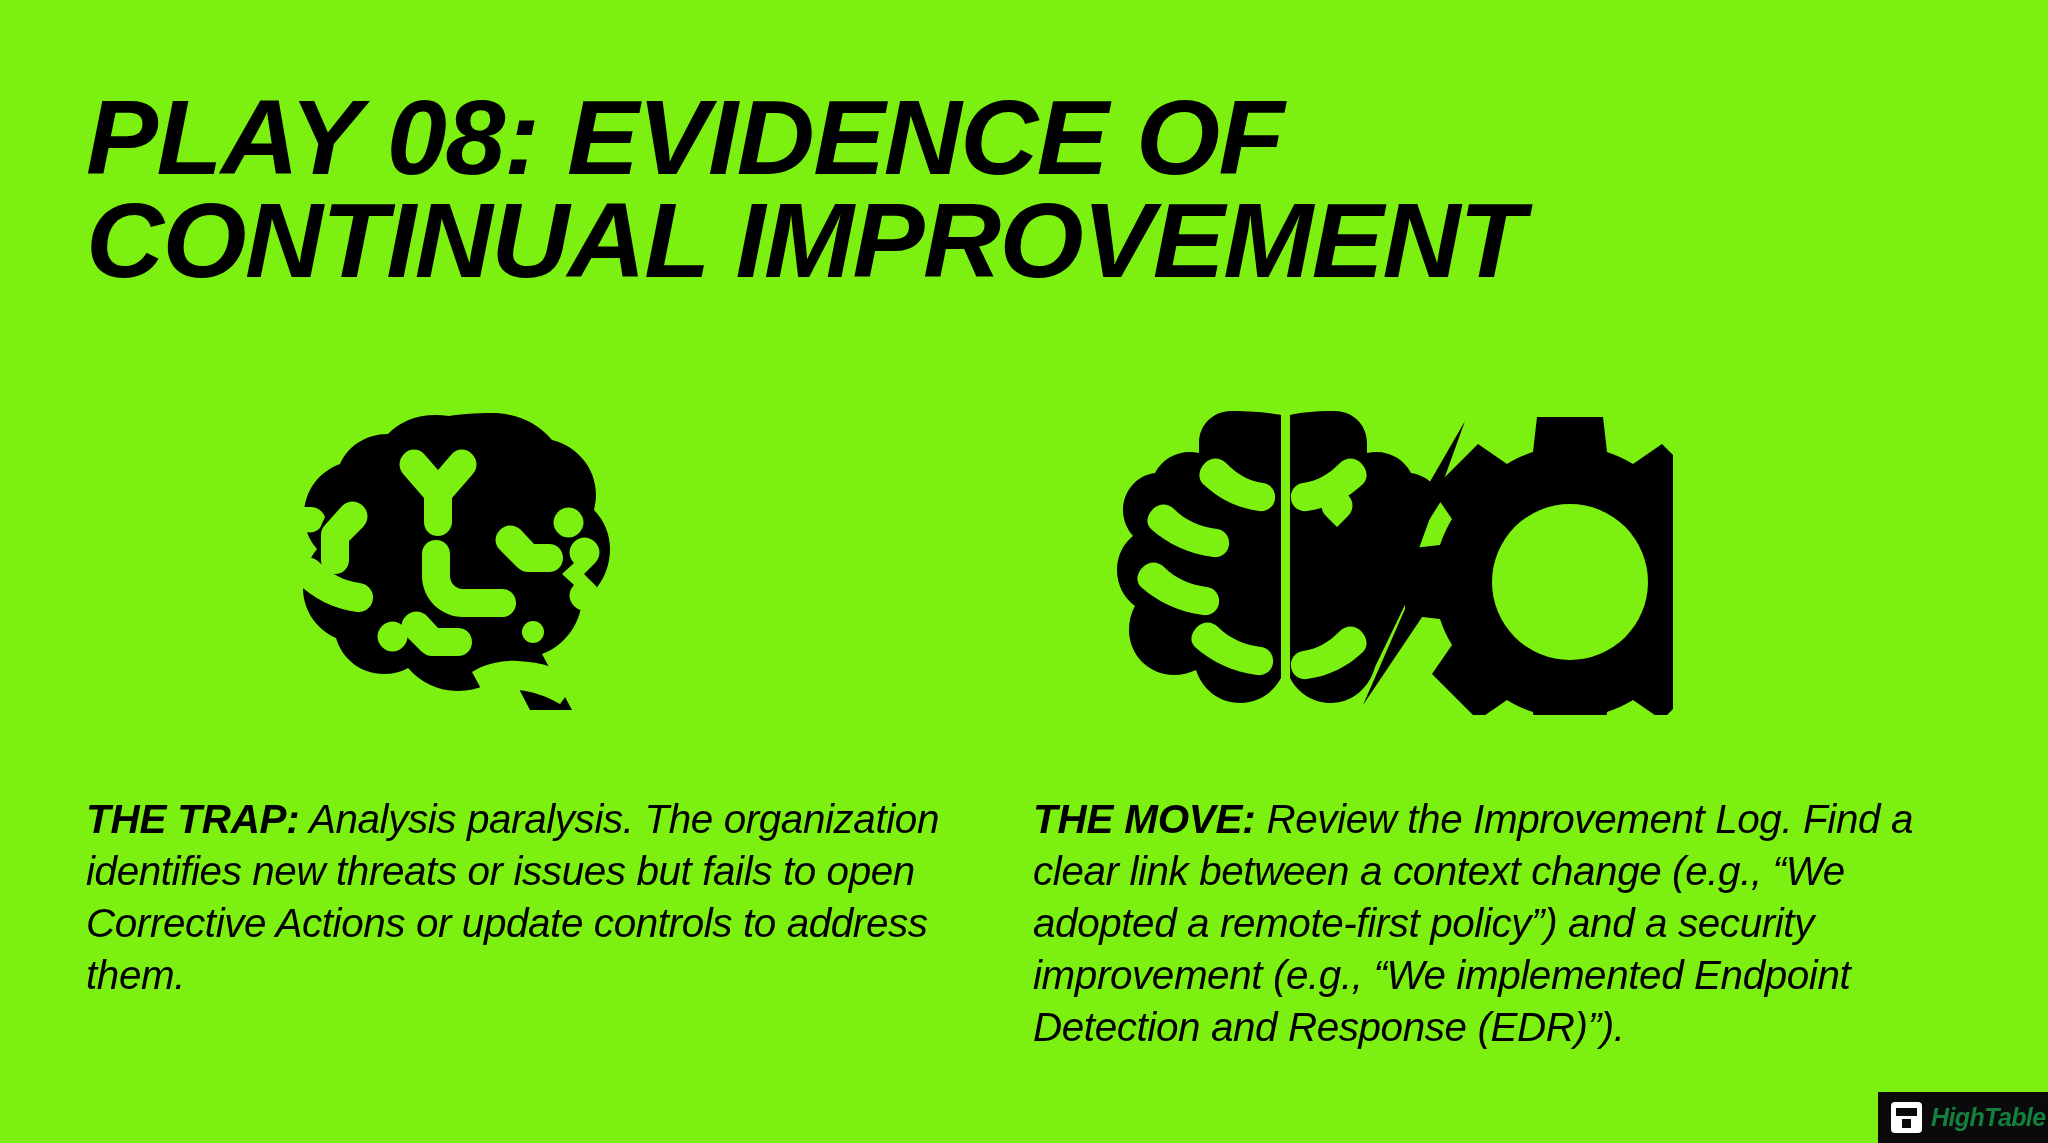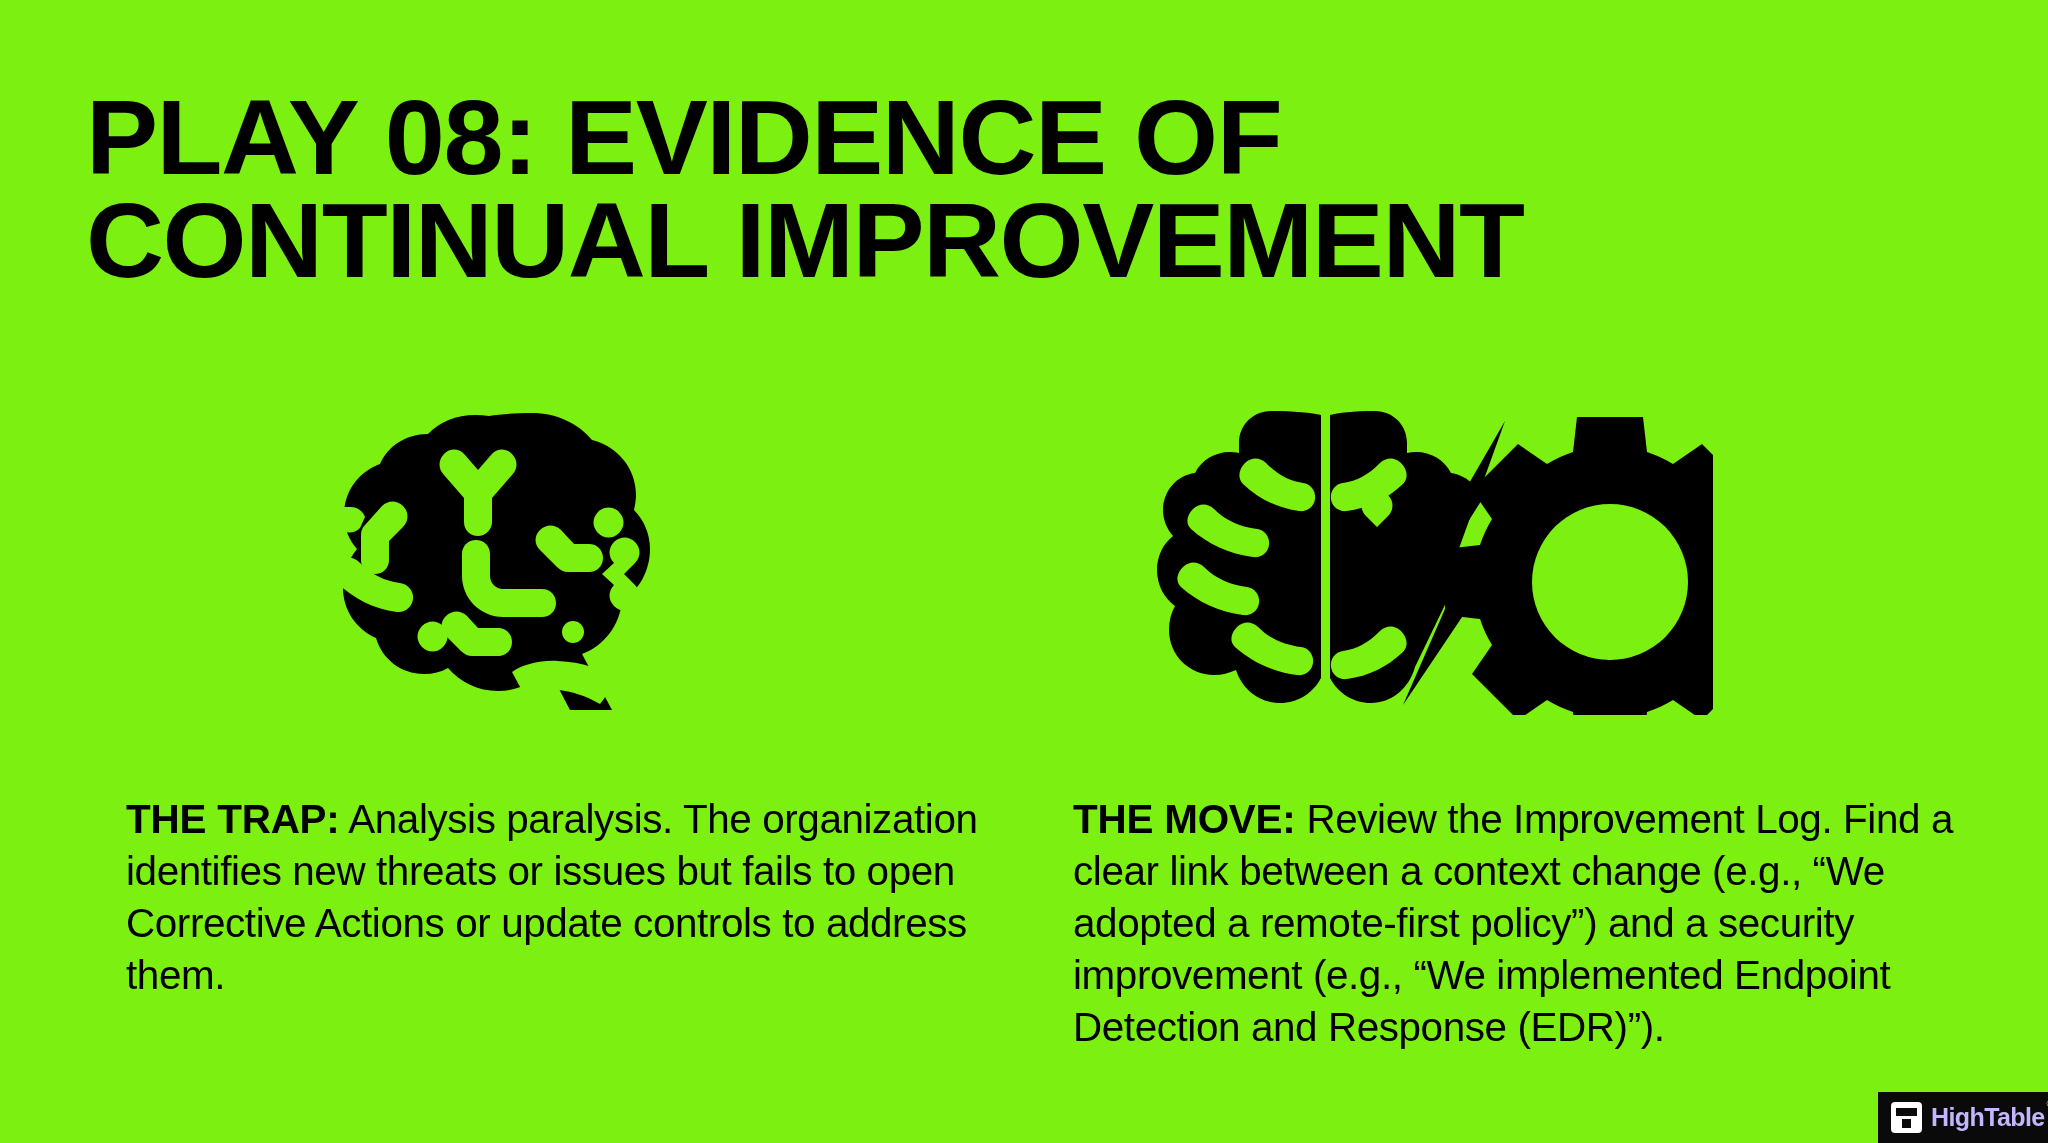--- a/index.html
+++ b/index.html
@@ -13,20 +13,21 @@
   body {
     background: #7CF011;
     font-family: "Liberation Sans", sans-serif;
     position: relative;
   }
 
   .slide {
     position: absolute;
     inset: 0;
     background: #7CF011;
+    font-style: italic;
   }
 
   
   .title {
     position: absolute;
     left: 86px;
     top: 86px;
     width: 1760px;
     color: #000000;
     font-family: "Liberation Sans", sans-serif;
@@ -40,21 +41,20 @@
   }
   .title-line { display: block; white-space: nowrap; }
 
   
   .columns {
     position: absolute;
     left: 0;
     top: 355px;
     width: 1956px;
     height: 730px;
-    margin-left: 40px;
   }
 
   .col {
     position: absolute;
     top: 0;
     height: 730px;
   }
   .col-left  { left: 86px;   width: 880px; }
   .col-right { left: 1033px; width: 930px; }
 
@@ -119,21 +119,21 @@
   }
   .logo-mark .sq {
     position: absolute;
     left: 11px;
     top: 17px;
     width: 9px;
     height: 9px;
     background: #0A0A0A;
   }
   .logo-text {
-    color: #c4b5fd;
+    color: #15803d;
     font-family: "Liberation Sans", sans-serif;
     font-weight: 700;
     font-size: 25px;
     letter-spacing: -0.6px;
     white-space: nowrap;
     position: relative;
   }
   .logo-reg {
     position: absolute;
     top: -4px;

